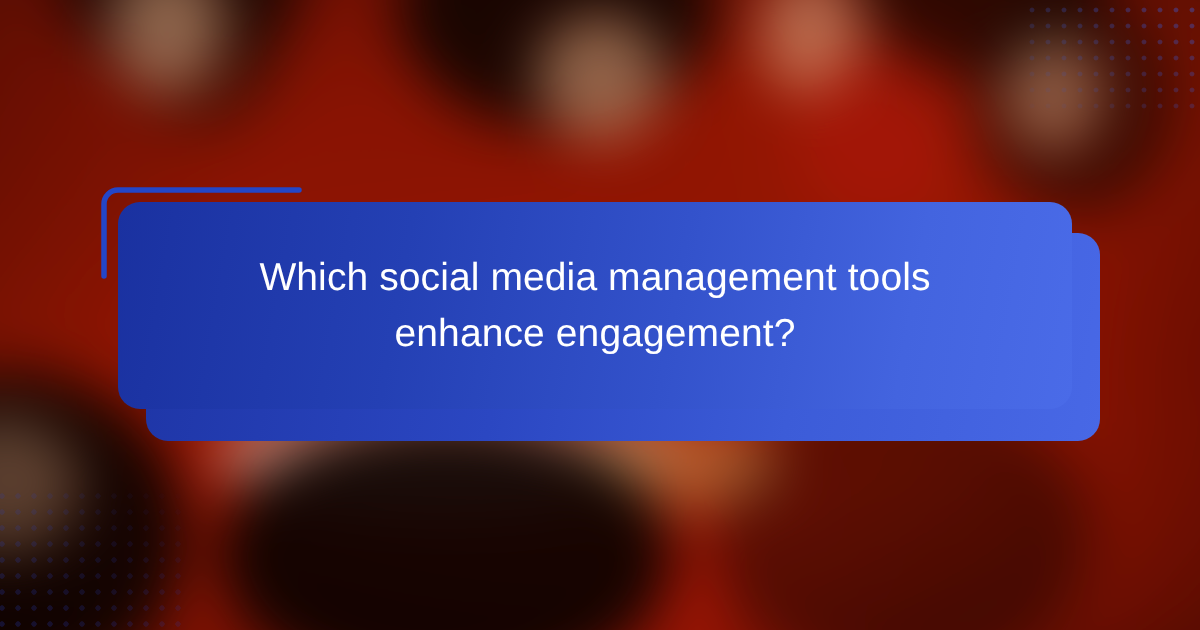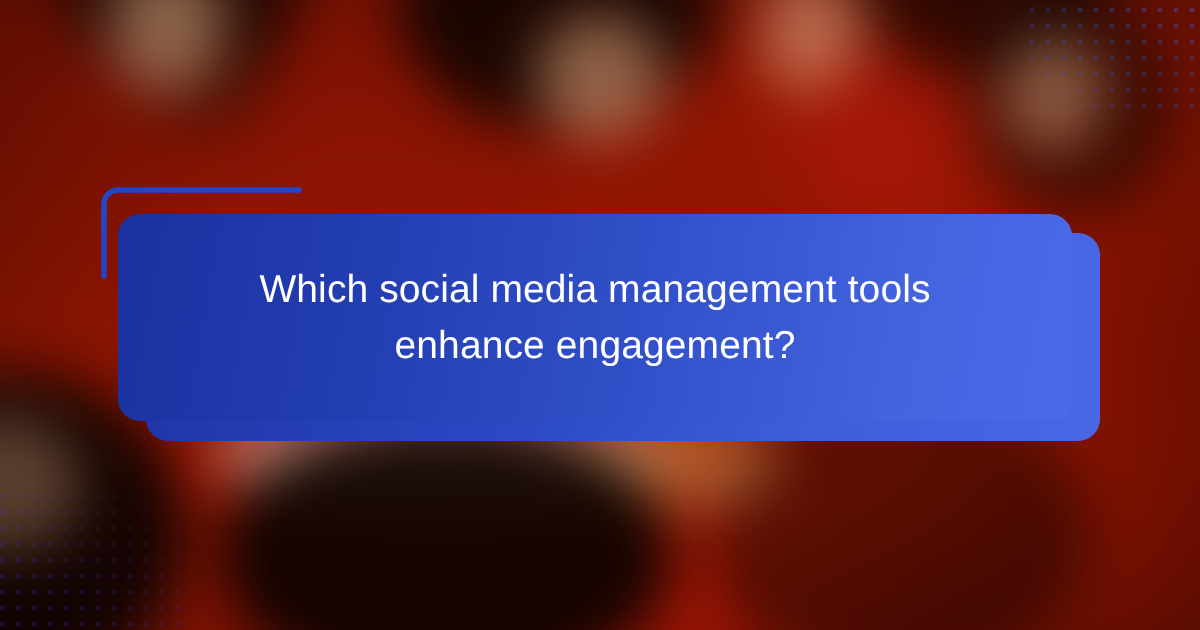--- a/index.html
+++ b/index.html
@@ -90,21 +90,21 @@
     left: 146px;
     top: 233px;
     width: 954px;
     height: 208px;
     border-radius: 22px;
     background: linear-gradient(100deg, #1e35a6 0%, #2b47c2 38%, #3c5cd8 68%, #4868e6 100%);
   }
   .card-main {
     position: absolute;
     left: 118px;
-    top: 214px;
+    top: 202px;
     width: 954px;
     height: 207px;
     border-radius: 22px;
     background: linear-gradient(100deg, #1a31a0 0%, #2440b4 30%, #3352cb 58%, #4364df 82%, #4a6be8 100%);
     display: flex;
     align-items: center;
     justify-content: center;
   }
 
   .headline {

